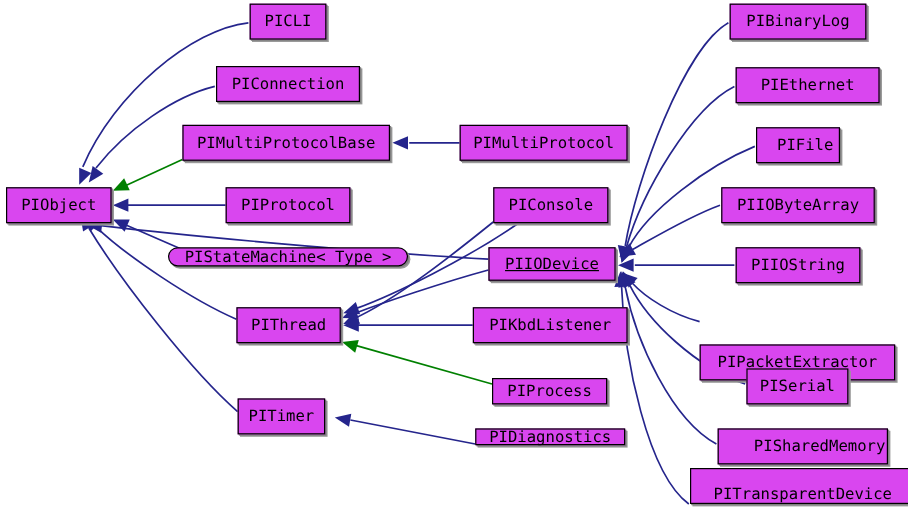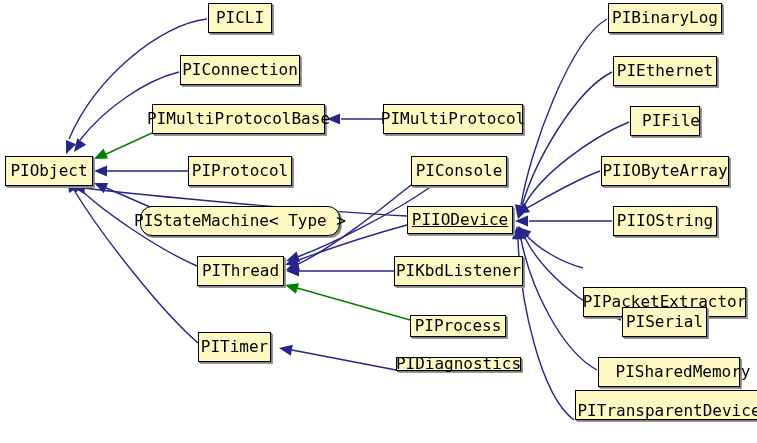--- a/index.html
+++ b/index.html
@@ -20,29 +20,29 @@
   #edges {
     position: absolute;
     left: 0;
     top: 0;
     width: 757px;
     height: 443px;
   }
   .node {
     position: absolute;
     box-sizing: border-box;
-    background: #fef9c3;
+    background: #d946ef;
     border: 1px solid #000000;
     box-shadow: 1px 1px 0 0 #808080, 2px 2px 0 0 #9a9a9a;
     display: flex;
     align-items: center;
     justify-content: center;
     color: #000000;
     font-family: "DejaVu Sans Mono", monospace;
-    font-size: 16px;
+    font-size: 13px;
     line-height: 1;
     white-space: nowrap;
     letter-spacing: 0px;
     z-index: 5;
   }
   .node-label {
     display: block;
     padding: 0 2px;
   }
 </style>
@@ -160,21 +160,21 @@
       </div>
       <div class="node" style="left: 152px; top: 104px; width: 173px; height: 30px;">
         <span class="node-label">PIMultiProtocolBase</span>
       </div>
       <div class="node" style="left: 383px; top: 104px; width: 140px; height: 30px;">
         <span class="node-label">PIMultiProtocol</span>
       </div>
       <div class="node" style="left: 188px; top: 156px; width: 104px; height: 30px;">
         <span class="node-label">PIProtocol</span>
       </div>
-      <div class="node" style="left: 140px; top: 206px; width: 200px; height: 30px; border-radius: 12px;">
+      <div class="node" style="left: 140px; top: 206px; width: 200px; height: 16px; border-radius: 12px;">
         <span class="node-label">PIStateMachine&lt; Type &gt;</span>
       </div>
       <div class="node" style="left: 411px; top: 156px; width: 96px; height: 30px;">
         <span class="node-label">PIConsole</span>
       </div>
       <div class="node" style="left: 407px; top: 206px; width: 106px; height: 28px; text-decoration: underline;">
         <span class="node-label">PIIODevice</span>
       </div>
       <div class="node" style="left: 197px; top: 256px; width: 87px; height: 30px;">
         <span class="node-label">PIThread</span>
@@ -187,21 +187,21 @@
       </div>
       <div class="node" style="left: 198px; top: 332px; width: 73px; height: 30px;">
         <span class="node-label">PITimer</span>
       </div>
       <div class="node" style="left: 396px; top: 357px; width: 125px; height: 14px;">
         <span class="node-label">PIDiagnostics</span>
       </div>
       <div class="node" style="left: 608px; top: 3px; width: 114px; height: 30px;">
         <span class="node-label">PIBinaryLog</span>
       </div>
-      <div class="node" style="left: 613px; top: 56px; width: 104px; height: 30px;">
+      <div class="node" style="left: 613px; top: 56px; width: 120px; height: 30px;">
         <span class="node-label">PIEthernet</span>
       </div>
       <div class="node" style="left: 630px; top: 106px; width: 70px; height: 30px; padding-left: 12px;">
         <span class="node-label">PIFile</span>
       </div>
       <div class="node" style="left: 601px; top: 156px; width: 128px; height: 30px;">
         <span class="node-label">PIIOByteArray</span>
       </div>
       <div class="node" style="left: 613px; top: 206px; width: 104px; height: 30px;">
         <span class="node-label">PIIOString</span>

